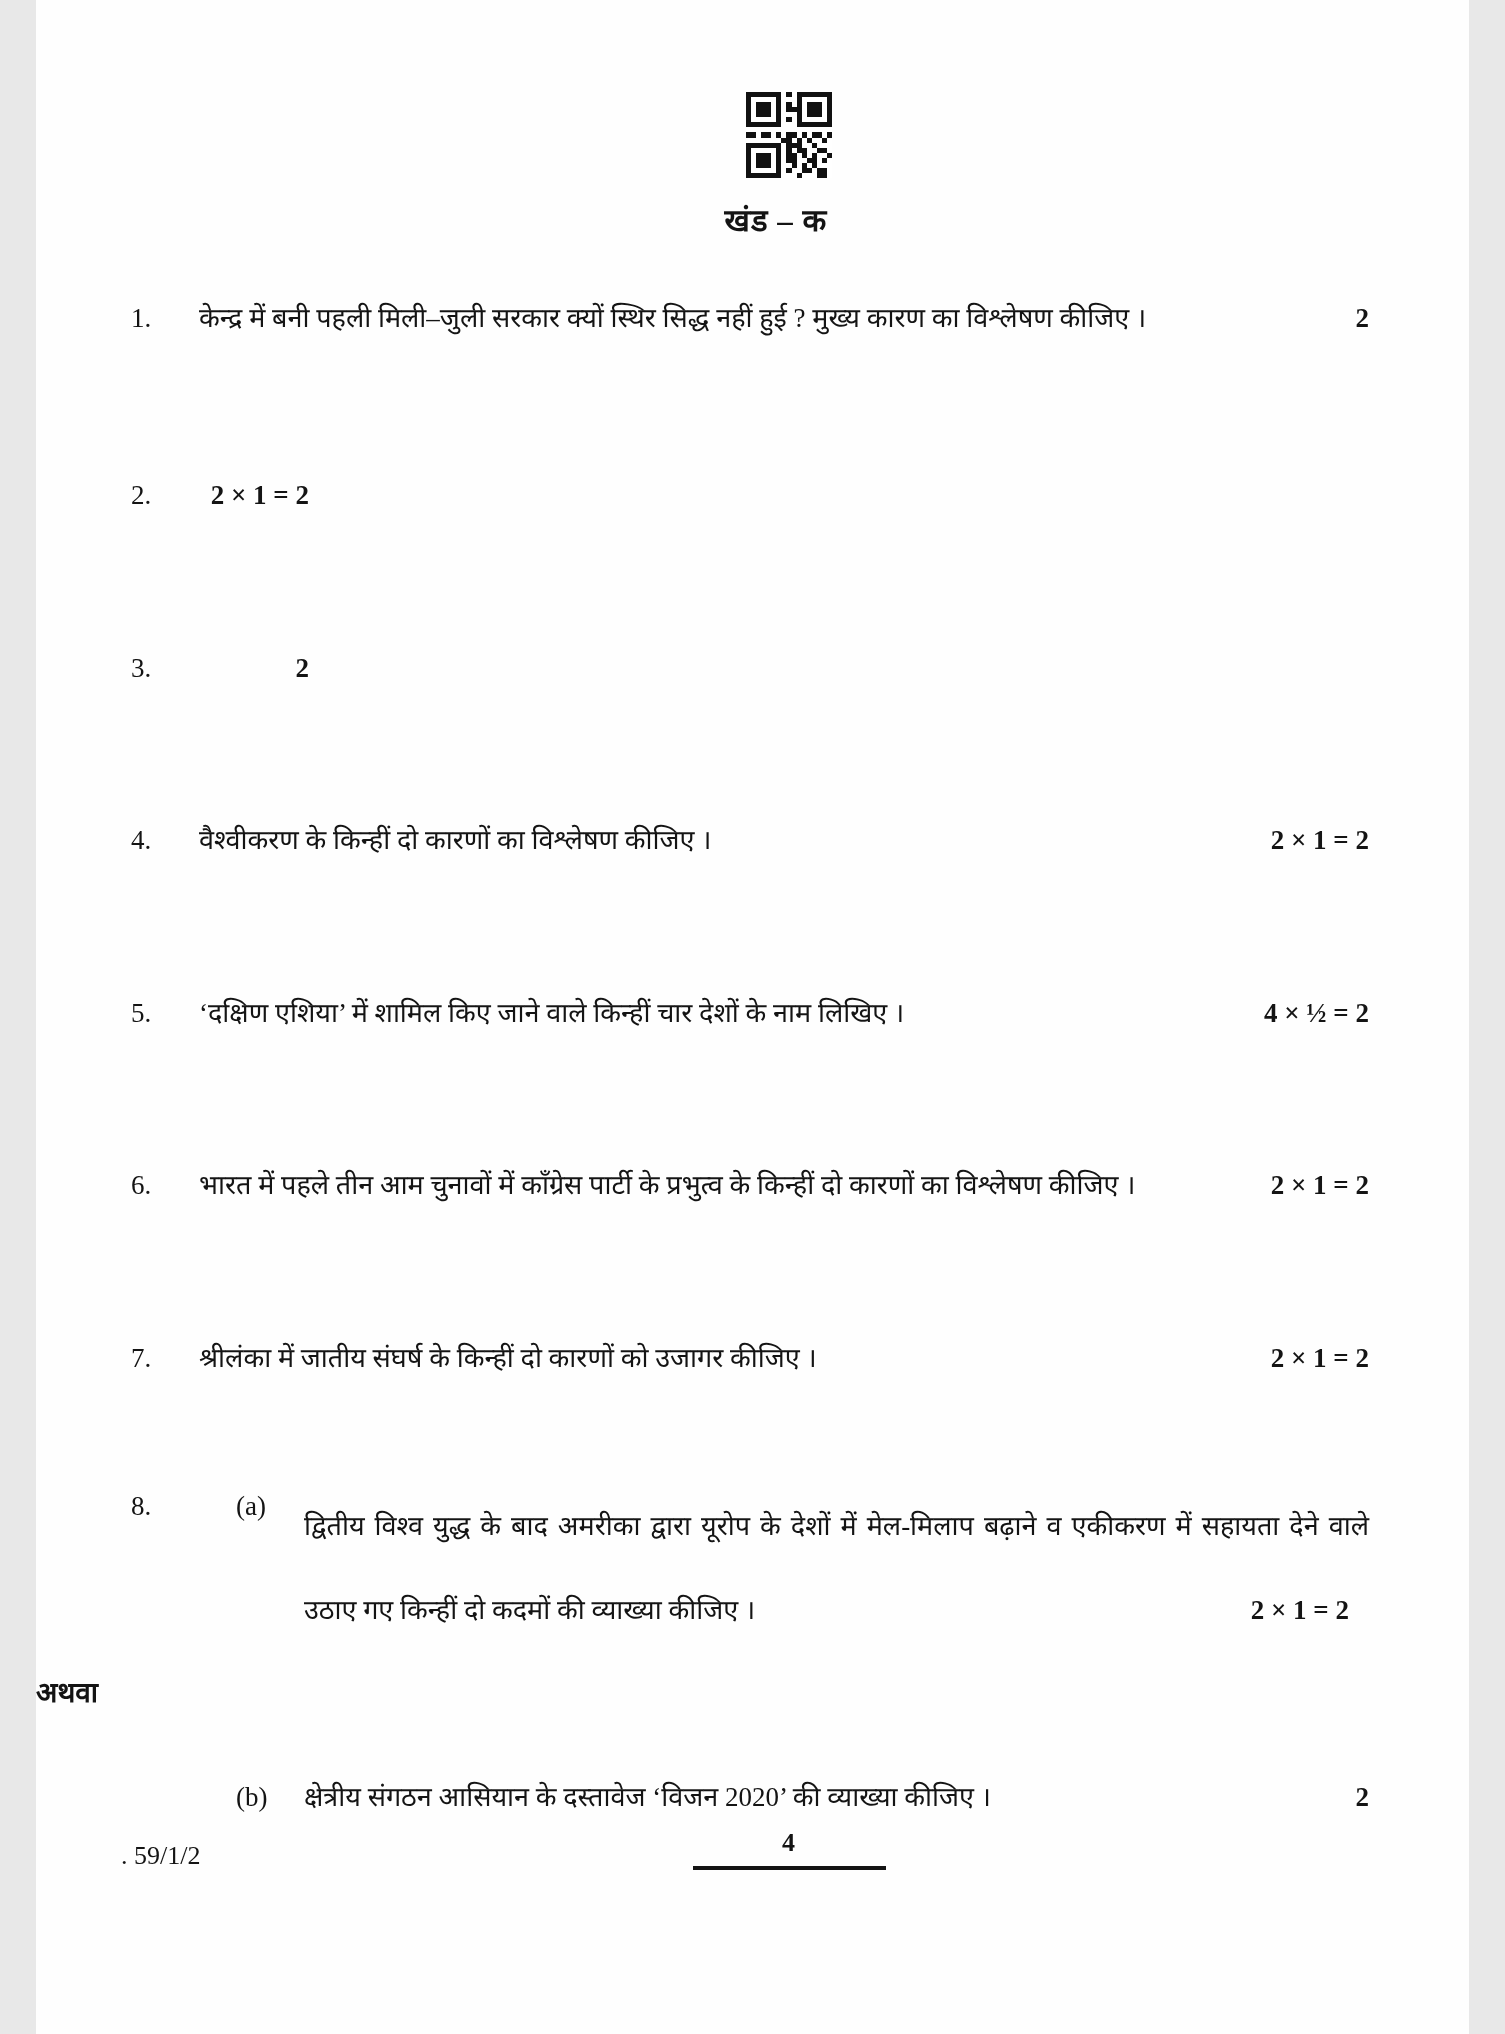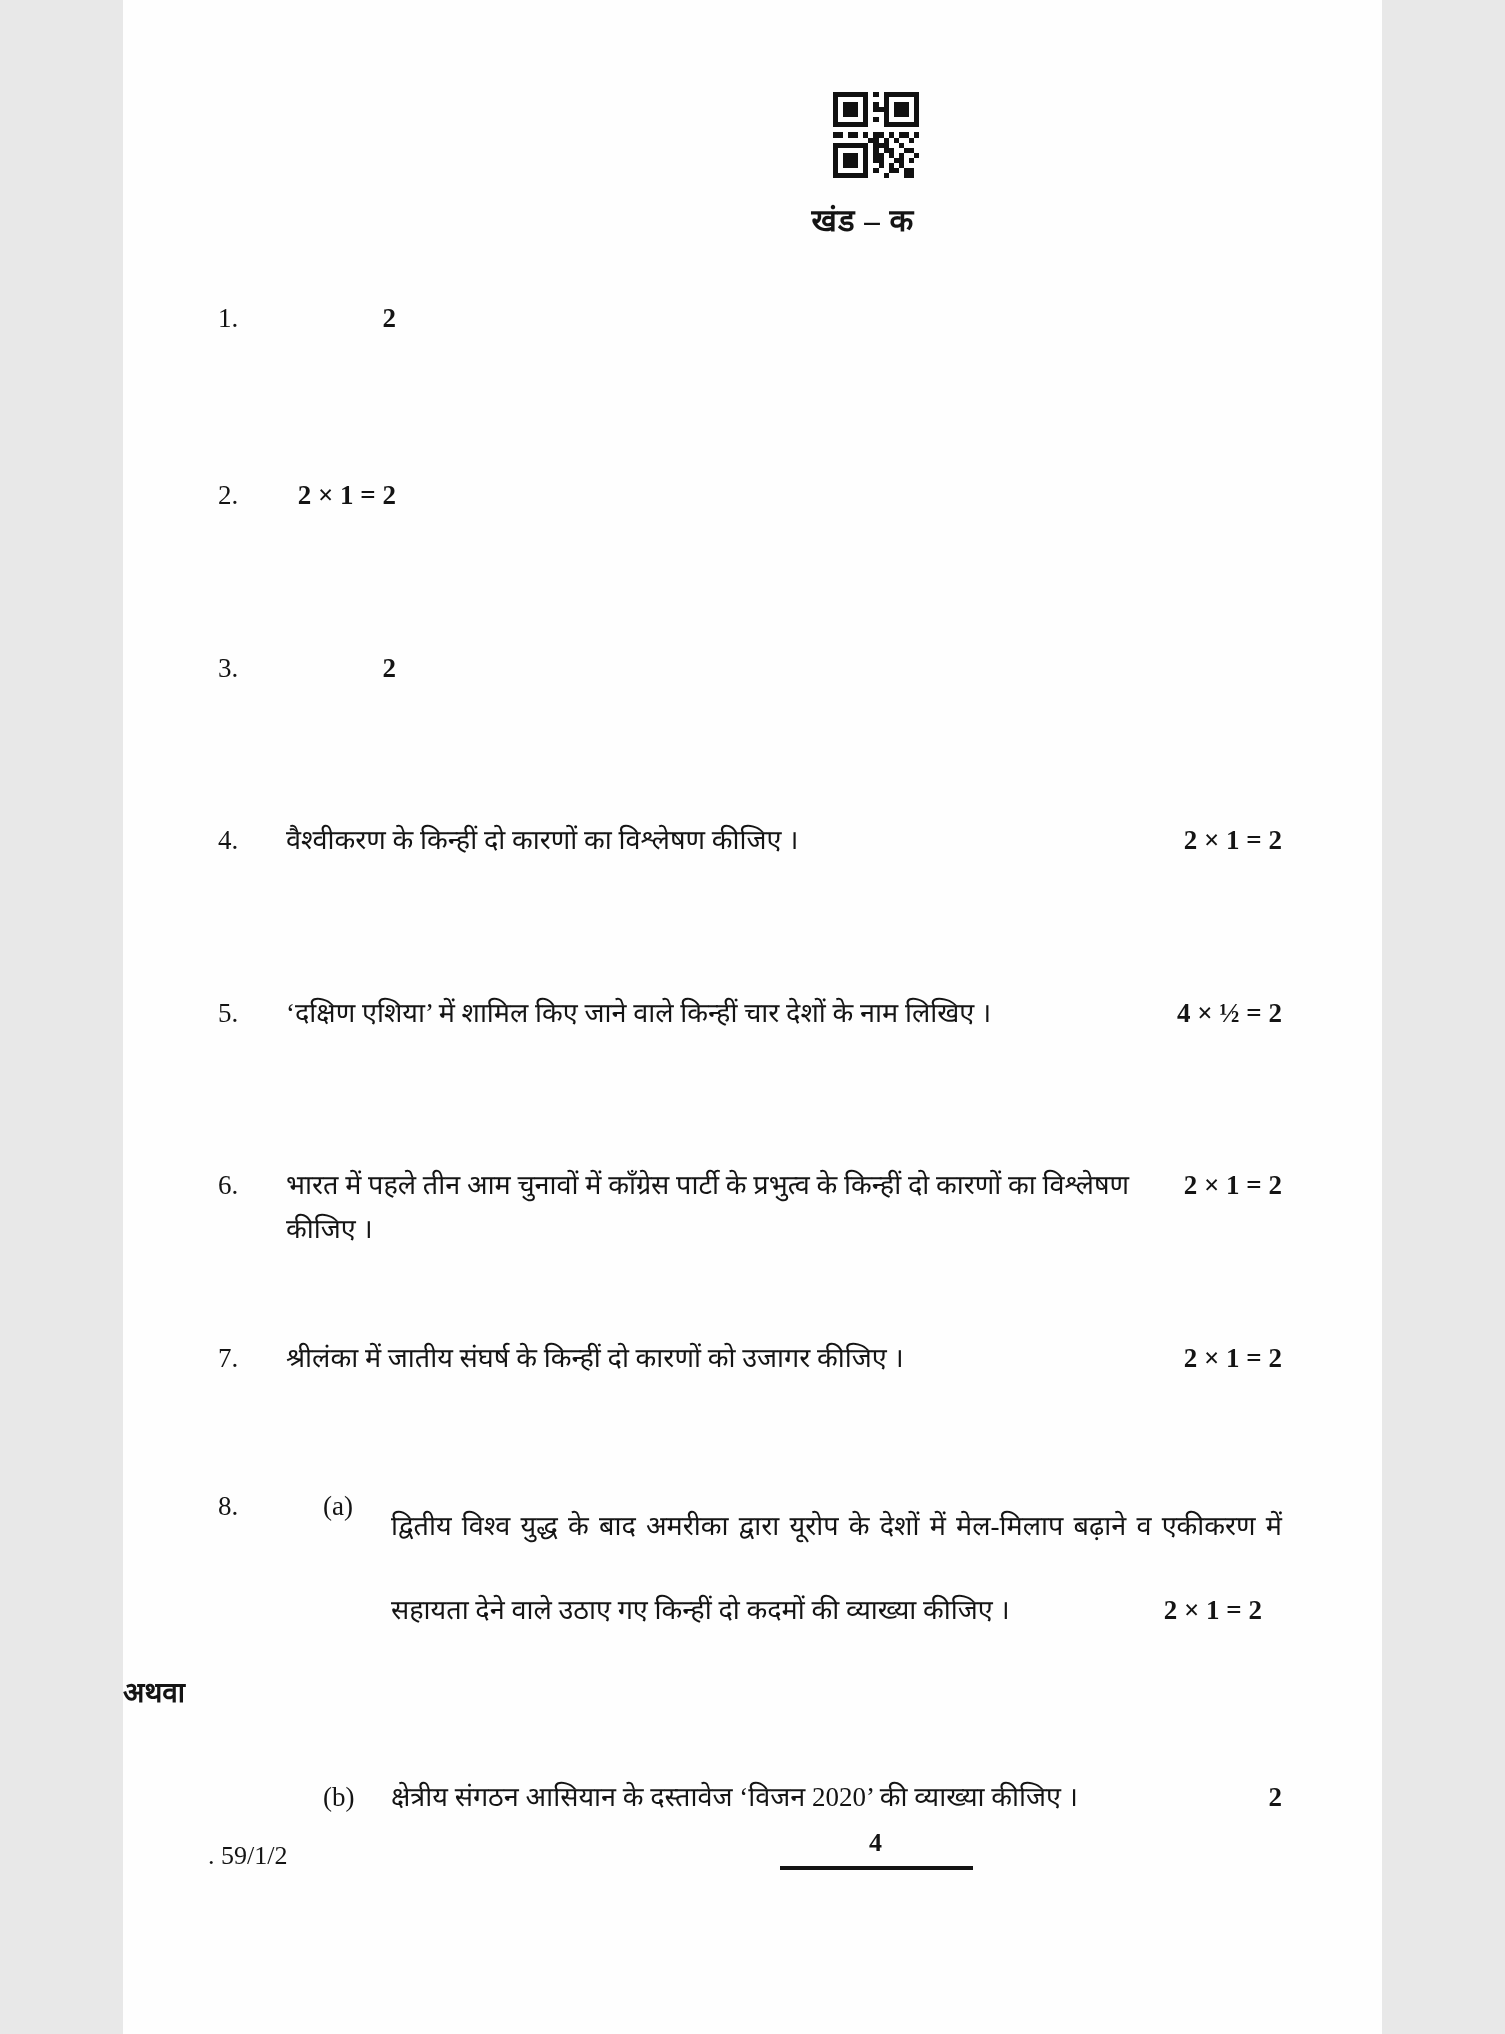--- a/index.html
+++ b/index.html
@@ -2,21 +2,21 @@
 <html><head>
 <meta charset="utf-8">
 <style>
   html, body {
     margin: 0;
     padding: 0;
     background: #e8e8e8;
   }
   .page {
     position: relative;
-    width: 1259px;
+    width: 1433px;
     height: 2034px;
     margin: 0 auto;
     background: #fefefe;
     color: #141414;
     font-family: "Liberation Serif", "DejaVu Serif", serif;
     overflow: hidden;
   }
   .qr {
     position: absolute;
     left: 710px;
@@ -172,20 +172,21 @@
       <rect x="10" y="16" width="1" height="1" fill="#111"></rect>
       <rect x="12" y="15" width="1" height="1" fill="#111"></rect>
       <rect x="14" y="15" width="2" height="2" fill="#111"></rect>
     </svg>
   </div>
 
   <h1 class="section-heading">खंड – क</h1>
 
   <div class="question" style="top:296px">
     <span class="qnum">1.</span>
+    <span class="qtext">केन्द्र में बनी पहली मिली–जुली सरकार क्यों स्थिर सिद्ध नहीं हुई ? मुख्य कारण का विश्लेषण कीजिए ।</span>
     <span class="marks">2</span>
   </div>
 
   <div class="question" style="top:473px">
     <span class="qnum">2.</span>
     <span class="marks">2 × 1 = 2</span>
   </div>
 
   <div class="question" style="top:646px">
     <span class="qnum">3.</span>

